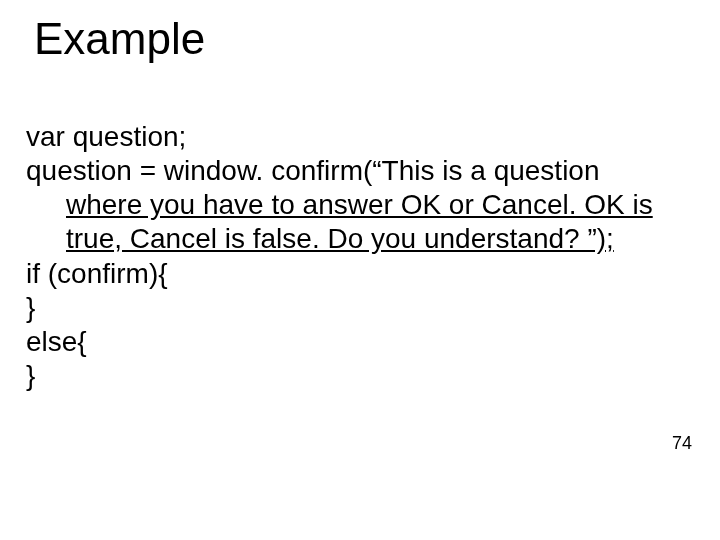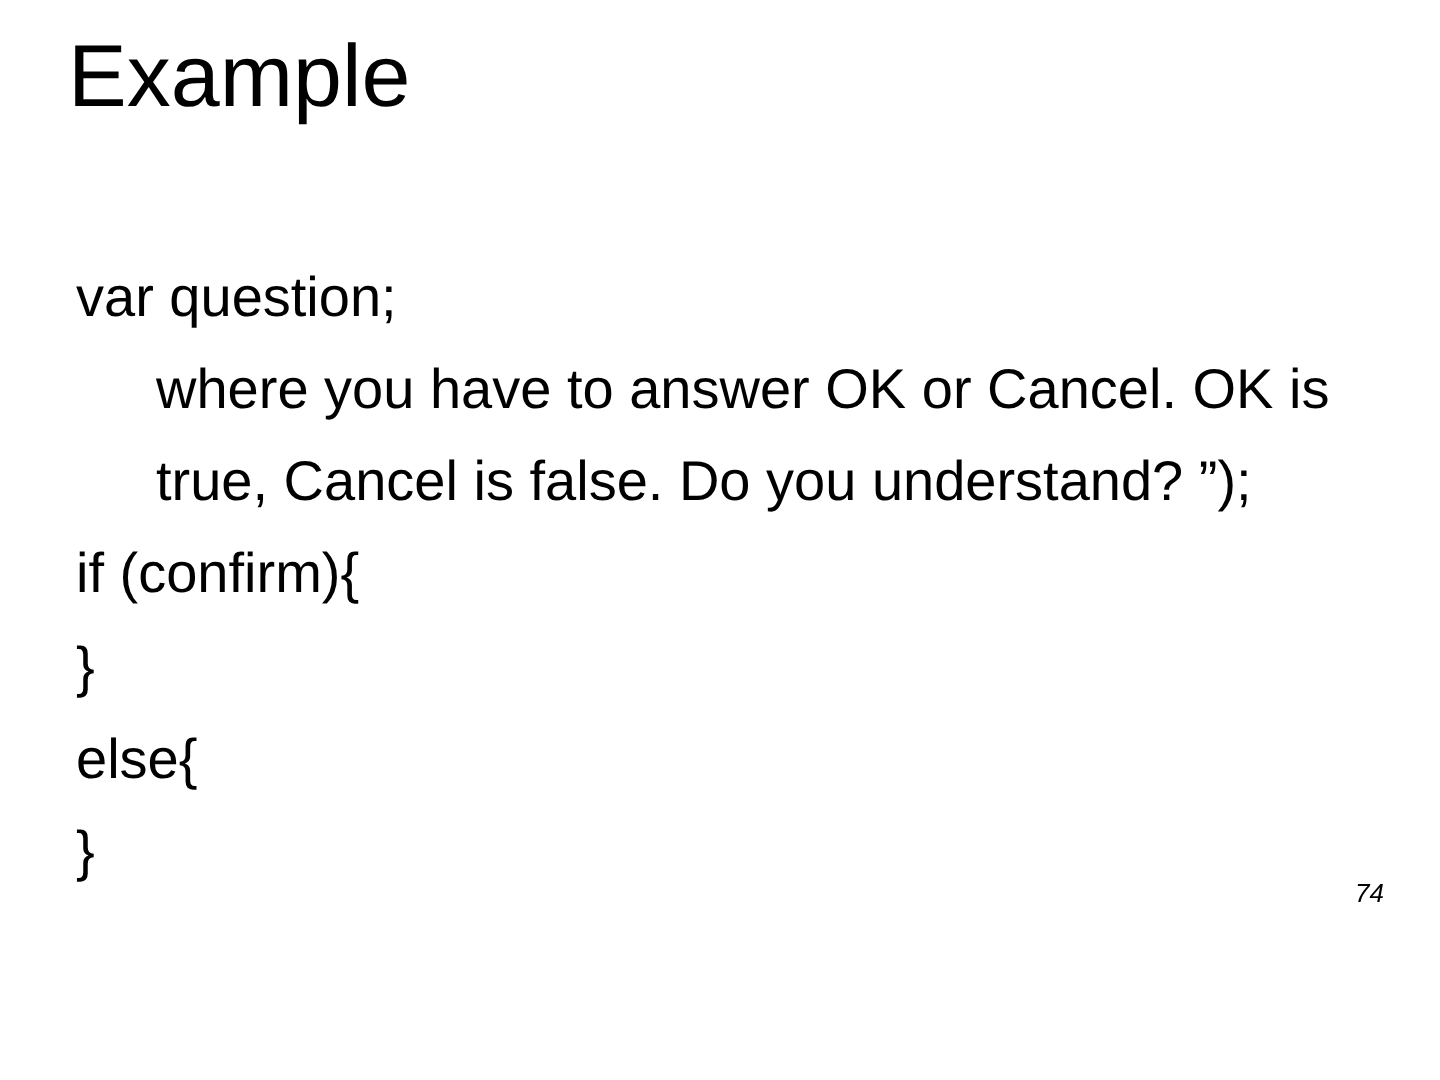--- a/index.html
+++ b/index.html
@@ -28,43 +28,44 @@
   }
   .body {
     position: absolute;
     top: 120px;
     left: 26px;
     right: 26px;
     font-size: 28px;
     line-height: 1.22;
   }
   .body p {
-    margin: 12px;
+    margin: 0;
   }
   .indent {
     padding-left: 40px;
+    text-decoration: underline;
   }
   .pagenum {
     position: absolute;
     right: 28px;
     bottom: 22px;
-    font-size: 13px;
+    font-size: 18px;
     color: #000000;
-    font-style: italic;
   }
 </style>
 </head>
 <body>
 
 <div class="slide">
 
   <div class="title">Example</div>
 
   <div class="body">
     <p>var question;</p>
+    <p>question = window. confirm(“This is a question</p>
     <p class="indent">where you have to answer OK or Cancel. OK is</p>
     <p class="indent">true, Cancel is false. Do you understand? ”);</p>
     <p>if (confirm){</p>
     <p>}</p>
     <p>else{</p>
     <p>}</p>
   </div>
 
   <div class="pagenum">74</div>
 

